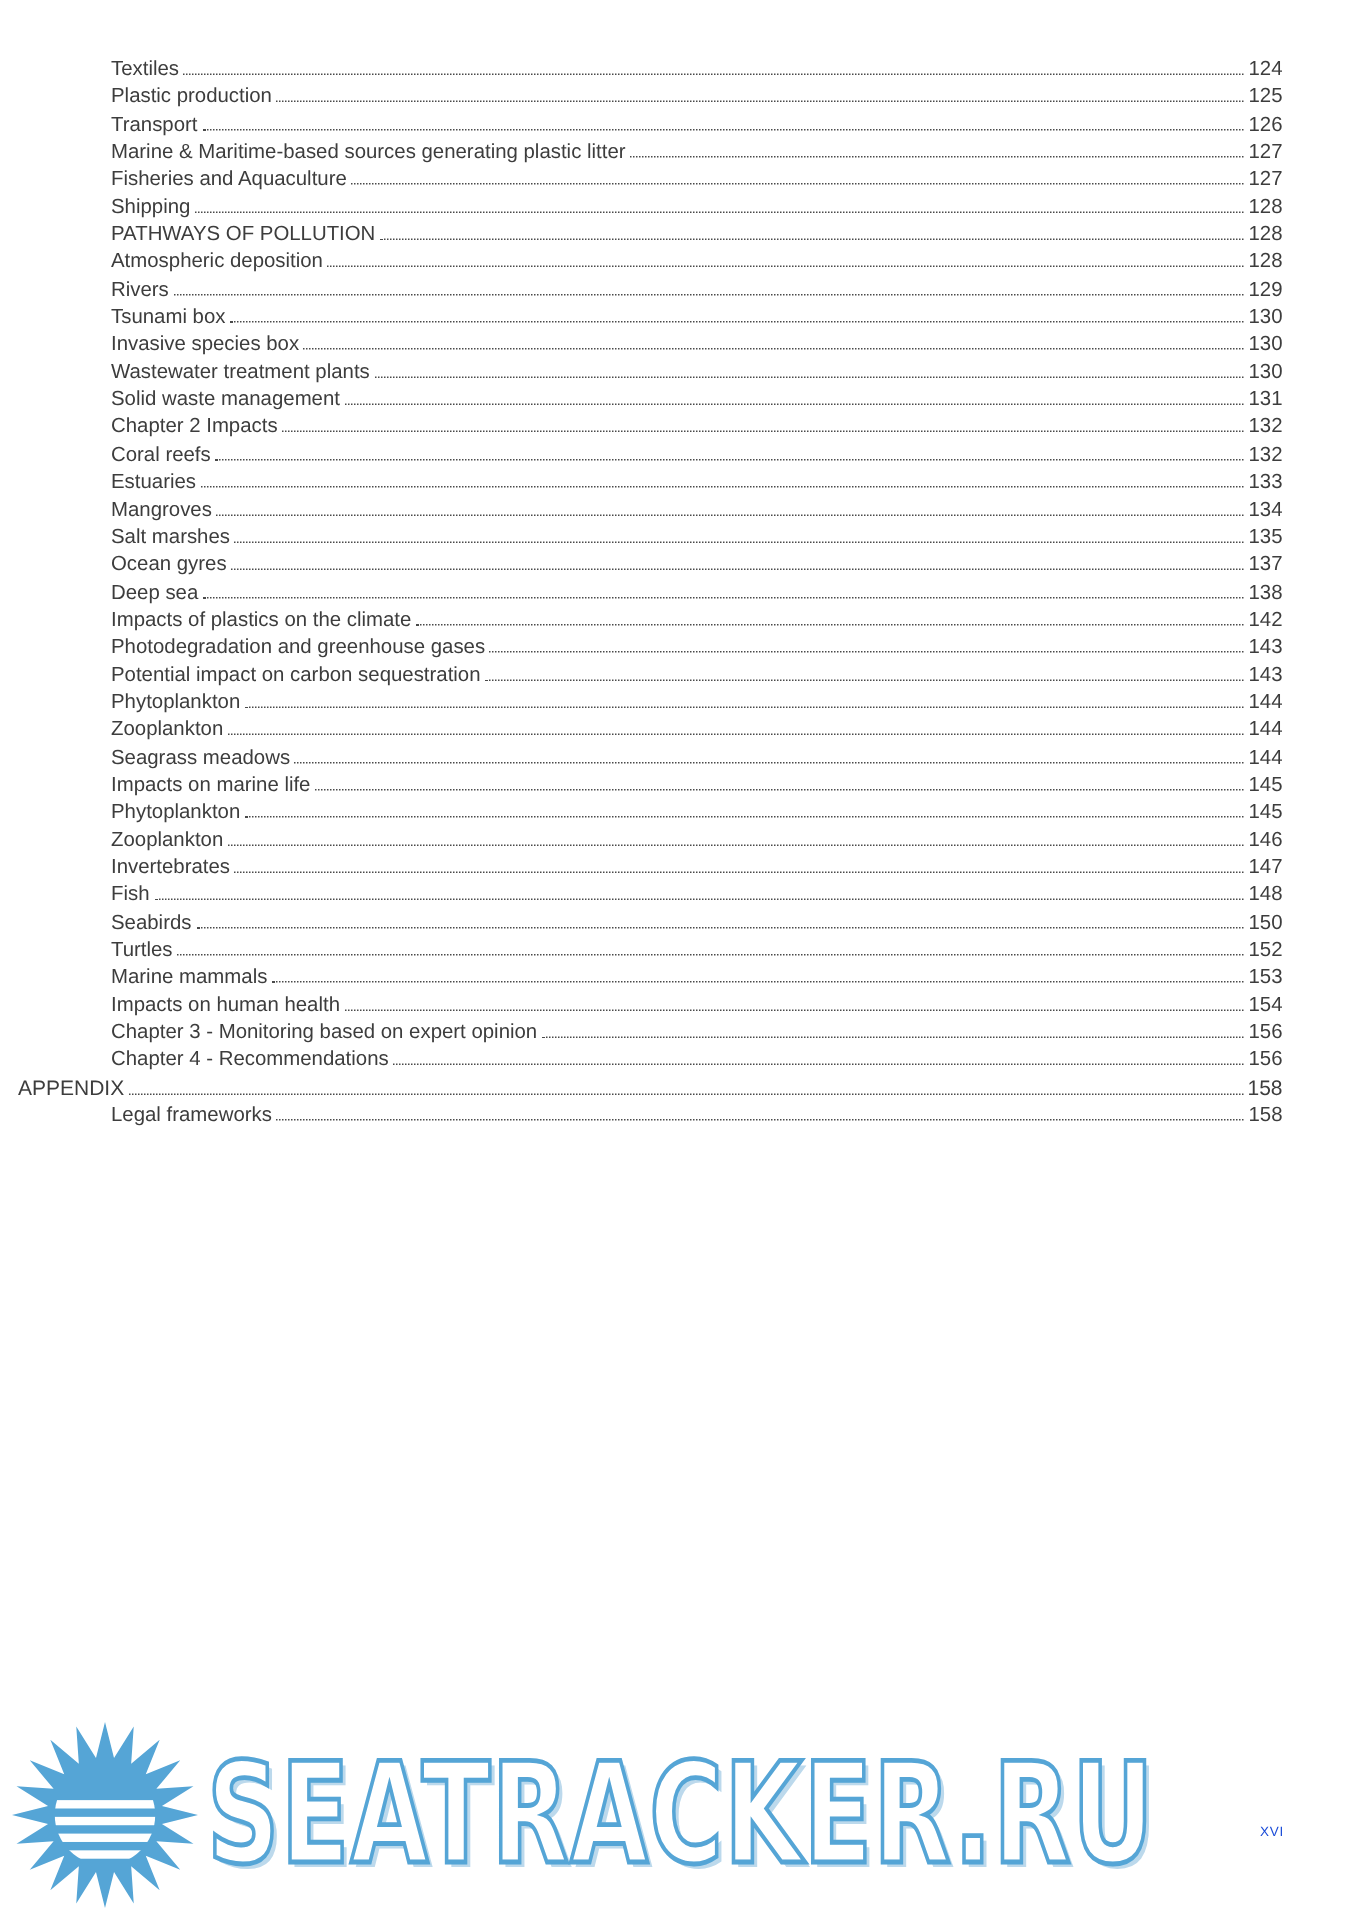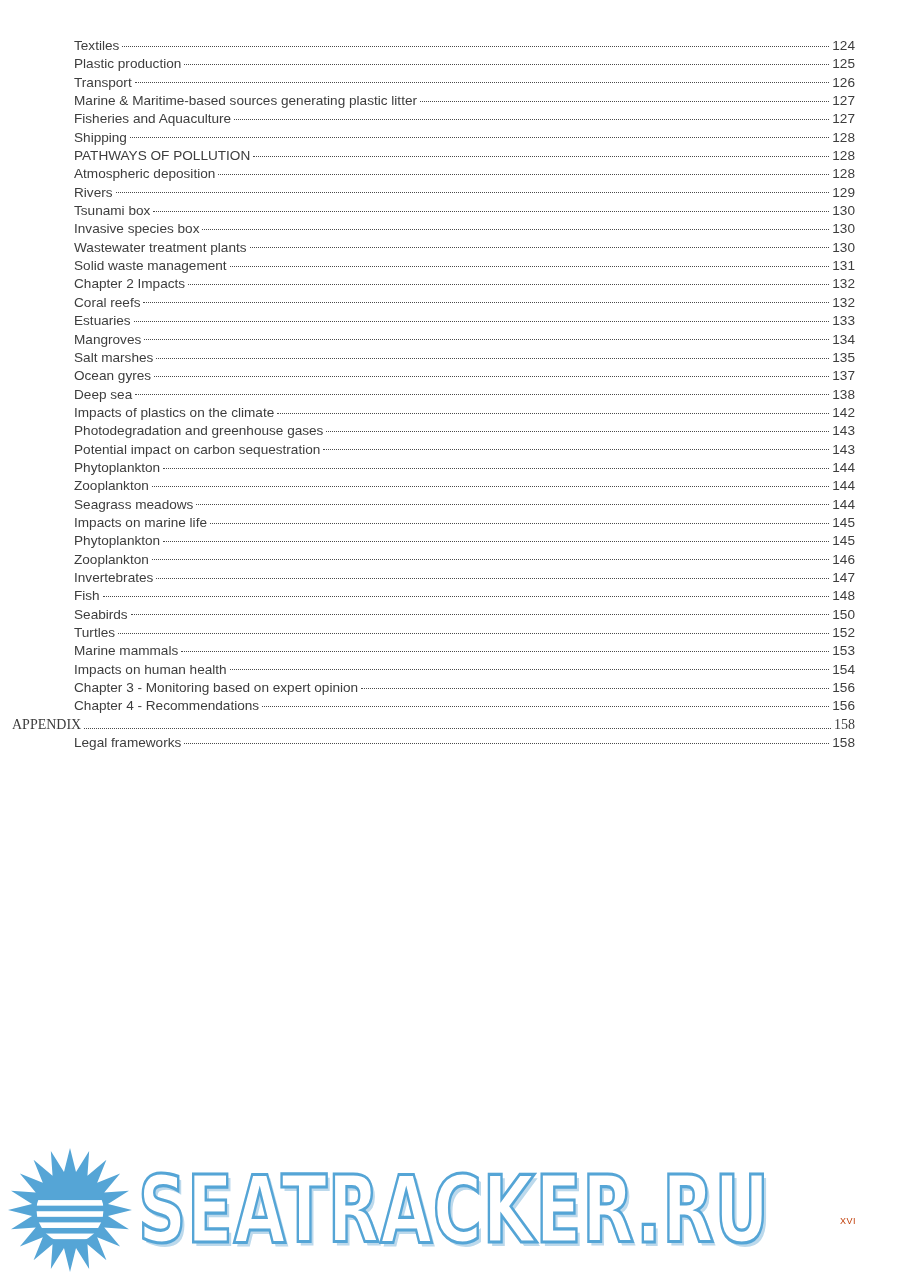--- a/index.html
+++ b/index.html
@@ -21,22 +21,22 @@
     top: 37px; left: 12px; right: 45px;
   }
   .toc-row {
     display: flex;
     align-items: baseline;
     line-height: 18.35px;
     font-size: 13.6px;
     color: #3d3d3d;
     cursor: pointer;
   }
-  .toc-row.level-1 { padding-left: 62px; align-items: center; }
-  .toc-row.level-0 { font-size: 14px; font-family: Liberation Serif, serif; }
+  .toc-row.level-1 { padding-left: 62px; }
+  .toc-row.level-0 { font-size: 14px; }
   .toc-label { white-space: nowrap; }
   .toc-leader {
     flex: 1;
     min-width: 20px;
     border-bottom: 1.5px dotted #4a4a4a;
     margin: 0 3px;
   }
   .toc-page { white-space: nowrap; }
 
   
@@ -60,21 +60,21 @@
     transform: scale(0.78, 1.08);
     transform-origin: left center;
     margin-left: 2px;
   }
 
   
   .page-num {
     position: absolute;
     top: 1212px; right: 44px;
     font-size: 13px;
-    color: #c2410c;
+    color: #1d4ed8;
     font-variant: small-caps;
     letter-spacing: 0.5px;
     z-index: 5;
   }
 </style>
 </head>
 <body>
 
 <div class="page">
 

